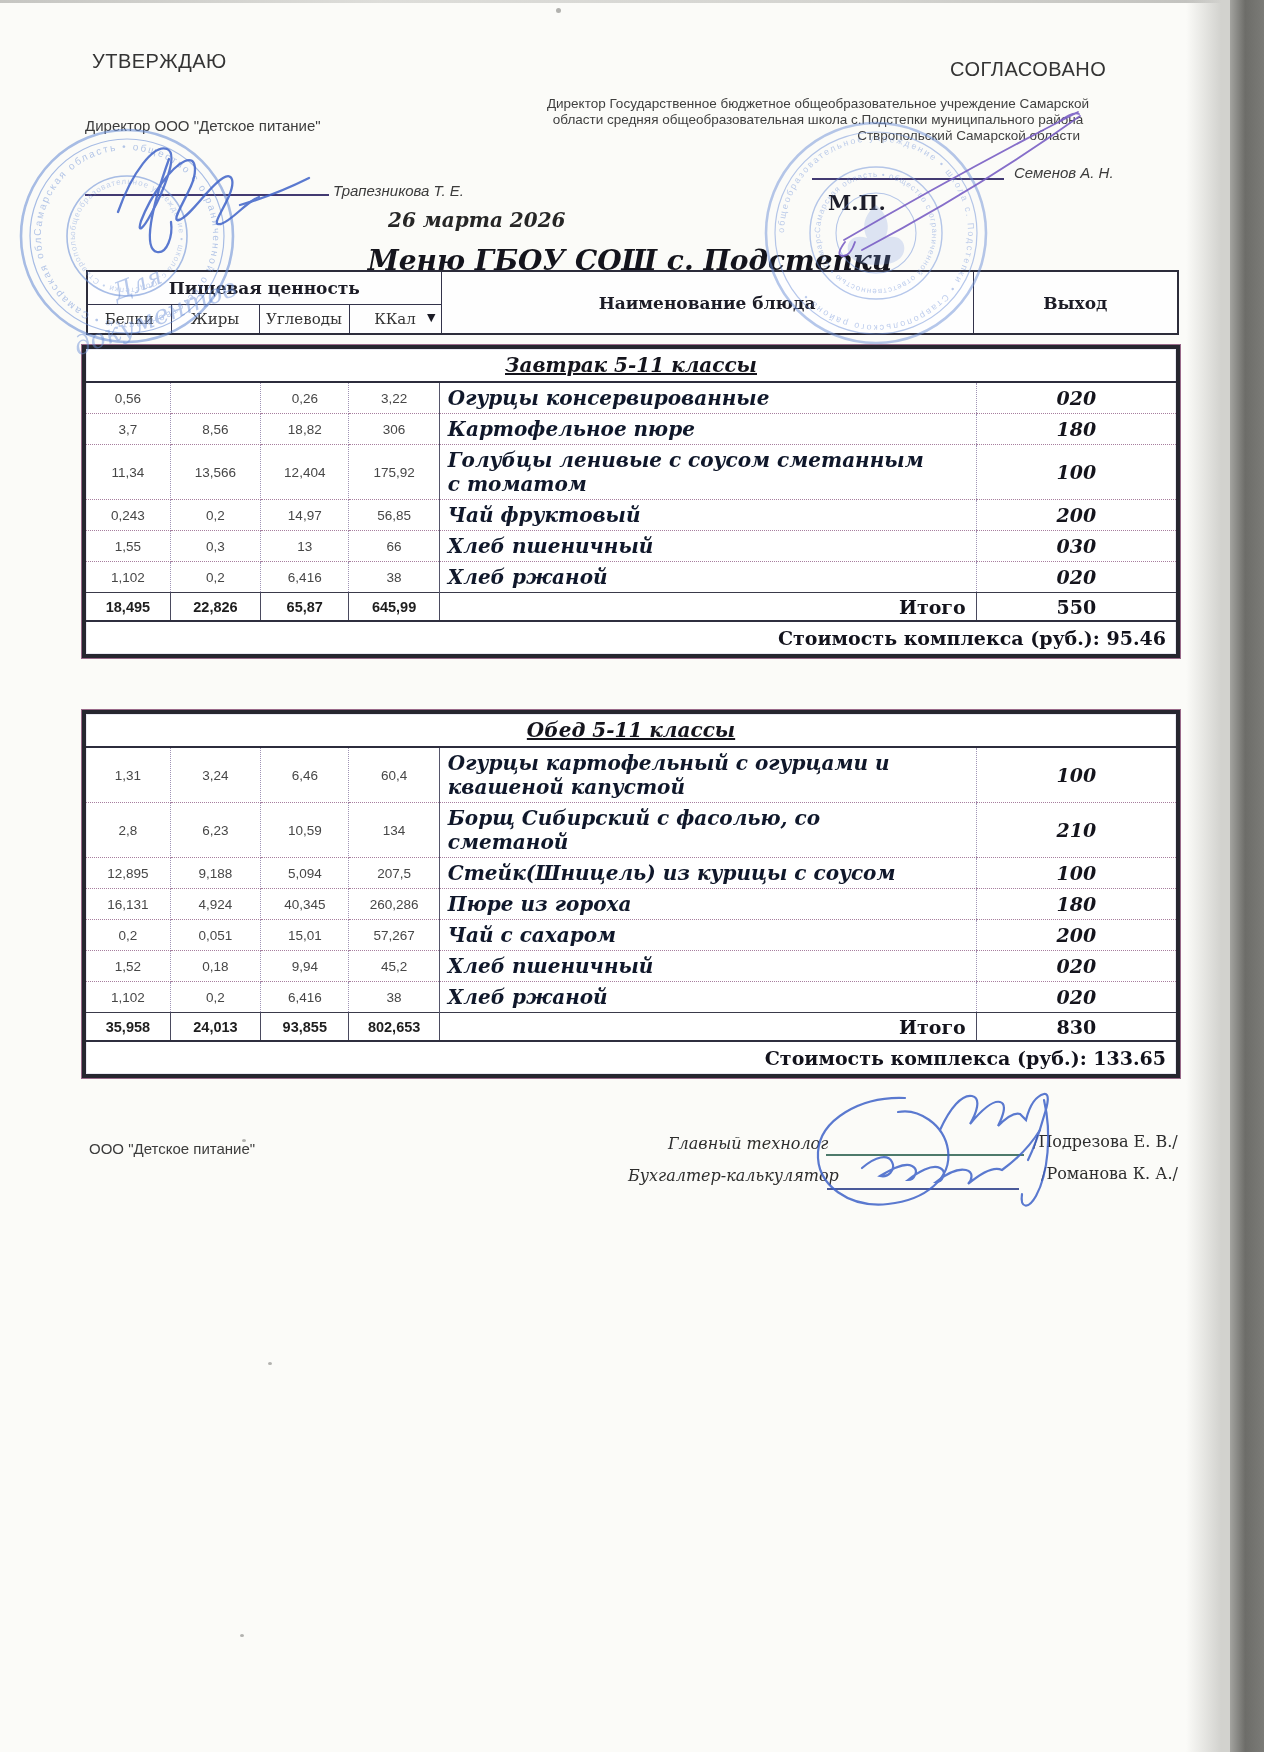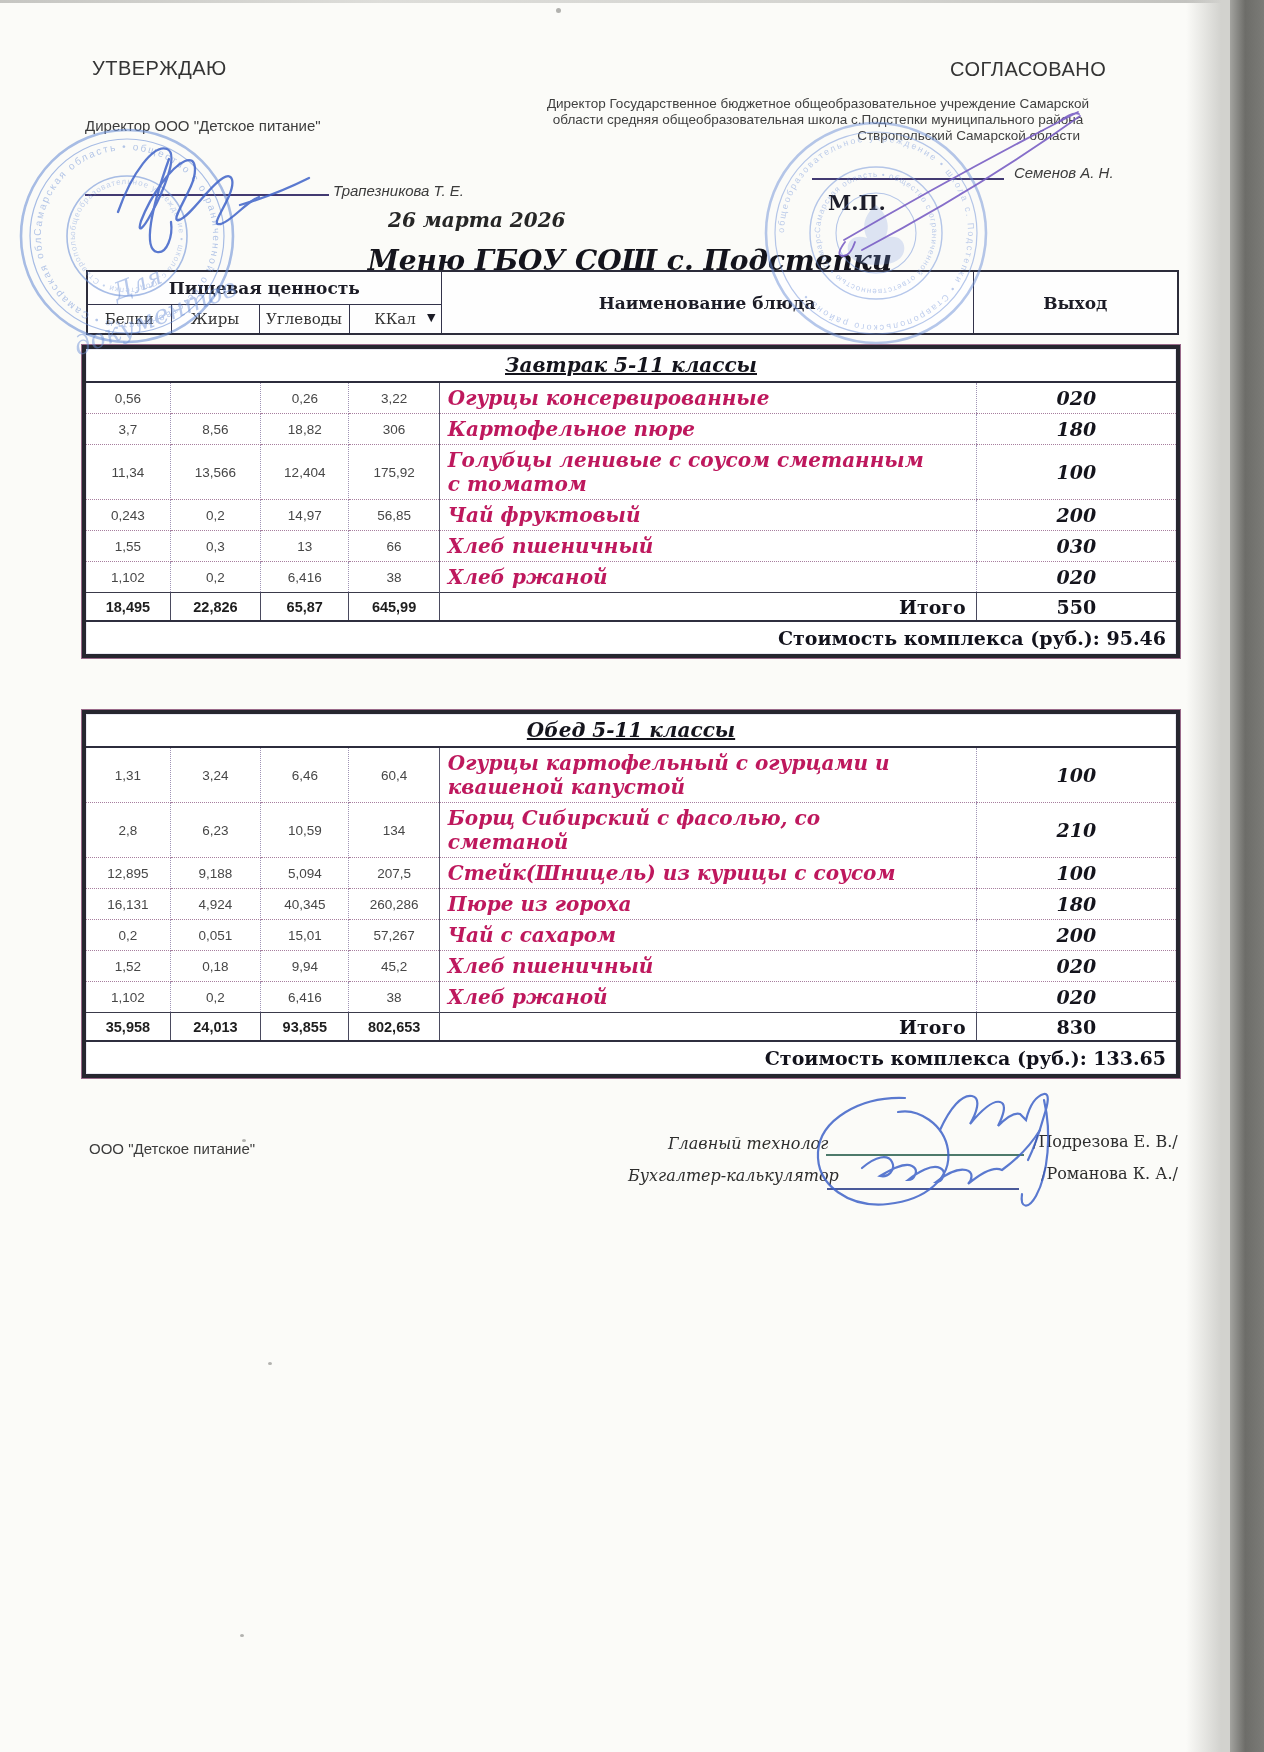--- a/index.html
+++ b/index.html
@@ -33,21 +33,21 @@
   .sort-marker{position:absolute;right:5px;top:6px;font-size:11px;color:#1c1c26;}
 
   
   .menu-table{width:1098px;border:4px solid #26262f;background:#fff;
               box-shadow:0 0 0 1px #9a6a8a, inset 0 0 0 1px #e9e9f2;}
   .menu-table td{vertical-align:middle;}
   .sec-row td{height:30px;text-align:center;border-bottom:2px solid #2c2c3c;}
   .sec-title{font-family:"DejaVu Serif",serif;font-weight:bold;font-style:italic;font-size:20px;color:#14141c;text-decoration:underline;margin-top:21px;}
   .num{font-size:13.5px;color:#474747;text-align:center;padding:5px 3px;
        border-bottom:1px dotted #a77e9e;border-right:1px dotted #9f93b5;}
-  .dish{font-family:"DejaVu Serif",serif;font-weight:bold;font-style:italic;font-size:20px;line-height:1.2;color:#be185d;
+  .dish{font-family:"DejaVu Serif",serif;font-weight:bold;font-style:italic;font-size:20px;line-height:1.2;color:#0f172a;
         text-align:left;padding:3px 46px 3px 8px;border-left:1px solid #55556a;border-bottom:1px dotted #a77e9e;}
   .out{font-family:"DejaVu Serif",serif;font-weight:bold;font-style:italic;font-size:19px;color:#14141c;
        text-align:center;border-left:1px dotted #9f93b5;border-bottom:1px dotted #a77e9e;}
   .total-row td{border-top:1.5px solid #3a3a4a;height:25px;}
   .total-num{font-size:14.5px;font-weight:bold;color:#1e1e1e;text-align:center;border-right:1px solid #4a4a5e;}
   .total-label{font-family:"DejaVu Serif",serif;font-weight:bold;font-size:19px;color:#14141c;text-align:right;padding-right:10px;border-left:1px solid #55556a;}
   .total-out{font-family:"DejaVu Serif",serif;font-weight:bold;font-size:19px;color:#14141c;text-align:center;border-left:1px solid #4a4a5e;}
   .cost-row td{border-top:2px solid #2f2f3f;height:30px;text-align:right;padding-right:10px;
                font-family:"DejaVu Serif",serif;font-weight:bold;font-size:19px;color:#12121c;}
 
@@ -66,21 +66,21 @@
 <div id="page">
 
   <div class="abs top-scan-line"></div>
   <div class="abs edge-light"></div>
   <div class="abs edge-dark"></div>
   <div class="abs speck" style="left:556px;top:8px;width:5px;height:5px;"></div>
   <div class="abs speck" style="left:242px;top:1139px;width:4px;height:3px;"></div>
   <div class="abs speck" style="left:268px;top:1362px;width:4px;height:3px;"></div>
   <div class="abs speck" style="left:240px;top:1634px;width:4px;height:3px;"></div>
 
-  <div class="abs h-title" style="left:92px;top:57px;">УТВЕРЖДАЮ</div>
+  <div class="abs h-title" style="left:92px;top:50px;">УТВЕРЖДАЮ</div>
   <div class="abs h-role" style="left:85px;top:117px;">Директор ООО "Детское питание"</div>
   <div class="abs sig-line" style="left:85px;top:194px;width:244px;"></div>
   <div class="abs h-name" style="left:333px;top:182px;">Трапезникова Т. Е.</div>
   <div class="abs h-date" style="left:388px;top:208px;">26 марта 2026</div>
 
   <div class="abs h-title" style="left:950px;top:58px;">СОГЛАСОВАНО</div>
   <div class="abs agree-roles" style="left:498px;top:96px;">
     <div>Директор Государственное бюджетное общеобразовательное учреждение Самарской</div>
     <div>области средняя общеобразовательная школа с.Подстепки муниципального района</div>
     <div class="l3">Ствропольский Самарской области</div>

